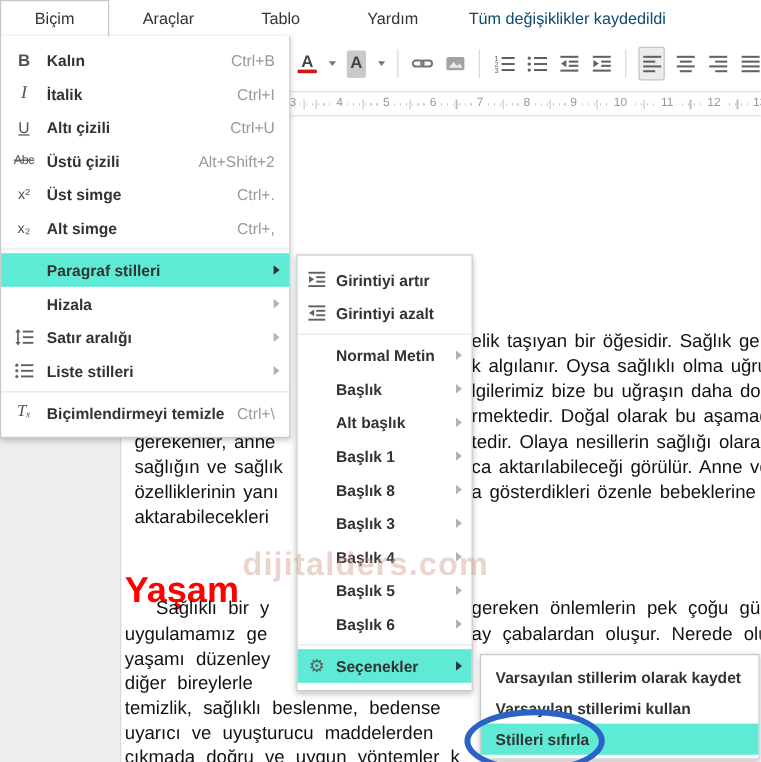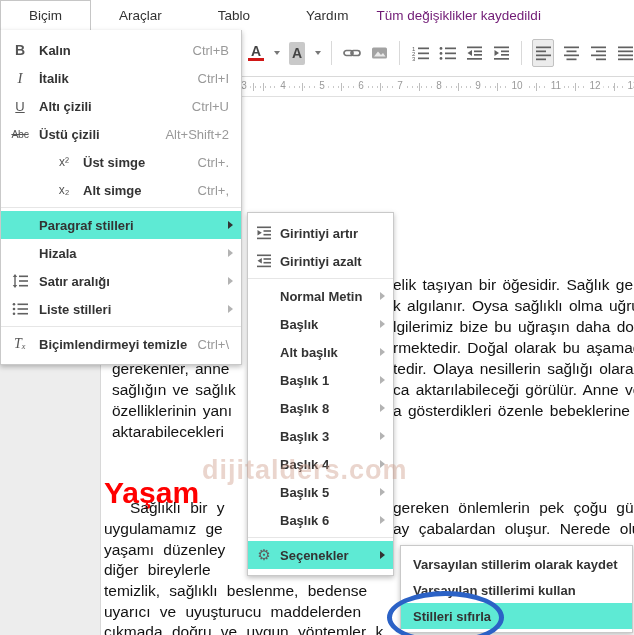--- a/index.html
+++ b/index.html
@@ -12,21 +12,21 @@
   #doc-area{position:absolute;left:0;top:110px;width:634px;height:525px;background:#ededed;z-index:0;}
   #page{position:absolute;left:100px;top:0;right:0;bottom:0;background:#fff;border-left:1px solid #d8d8d8;}
   .docline{position:absolute;font-size:15.5px;color:#121212;white-space:nowrap;z-index:1;}
   .p1{word-spacing:2px;}
   .p2{word-spacing:5px;}
   #doc-heading{position:absolute;left:104px;top:476px;font-size:30px;font-weight:bold;color:#ff0000;z-index:1;}
   
   #menubar{position:absolute;left:0;top:0;width:634px;height:30px;background:#fff;display:flex;align-items:stretch;z-index:5;font-size:13.5px;color:#333;}
   .mb-item{display:flex;align-items:center;padding:0 28px;cursor:default;}
   .mb-item.open{border:1px solid #c6c6c6;border-bottom:none;background:#fff;}
-  #mb-status{display:flex;align-items:center;color:#701a75;margin-left:0;}
+  #mb-status{display:flex;align-items:center;color:#0c4a6e;margin-left:14px;}
   
   #toolbar{position:absolute;left:0;top:30px;width:634px;height:46px;background:#fff;border-bottom:1px solid #d9d9d9;z-index:2;}
   #toolbar-inner{position:absolute;left:246px;top:0;height:46px;display:flex;align-items:center;gap:7px;}
   .tb-btn{display:flex;align-items:center;justify-content:center;height:26px;min-width:20px;}
   .tb-btn.active{background:#ececec;border:1px solid #c2c2c2;border-radius:2px;}
   .tb-sep{width:1px;height:24px;background:#d9d9d9;margin:0 3px;}
   .dd-arrow{width:0;height:0;border-left:3.5px solid transparent;border-right:3.5px solid transparent;border-top:4px solid #777;margin-left:1px;}
   .fontA{font-weight:bold;color:#444;font-size:14px;line-height:12px;}
   .acolor{display:flex;flex-direction:column;align-items:center;}
   .acolor .bar{width:16px;height:3px;background:#d01716;margin-top:1px;}
@@ -44,21 +44,21 @@
   .mico2{width:32px;display:flex;align-items:center;justify-content:center;color:#616161;flex:none;}
   .mlabel{flex:1;white-space:nowrap;overflow:hidden;font-weight:bold;}
   .mshort{color:#999;padding-right:12px;white-space:nowrap;}
   .msep{height:1px;background:#e6e6e6;margin:3px 0;}
   .subarrow{position:absolute;right:8px;top:50%;margin-top:-4px;width:0;height:0;border-top:4px solid transparent;border-bottom:4px solid transparent;border-left:5px solid #333;}
   .subarrow.light{border-left-color:#b3b3b3;}
   .g-bold{font-weight:bold;font-size:14px;}
   .g-italic{font-family:"Liberation Serif",serif;font-style:italic;font-size:15px;}
   .g-under{text-decoration:underline;font-size:13px;}
   .g-strike{text-decoration:line-through;font-size:10.5px;letter-spacing:-.3px;}
-  .g-supsub{font-size:12px;padding-left:44px;}
+  .g-supsub{font-size:12px;}
   .g-clear{font-family:"Liberation Serif",serif;font-style:italic;font-size:14px;}
   .g-gear{font-size:15px;color:#5f5f5f;}
   #menu-format{left:0;top:30px;width:240px;border-top:none;}
   #menu-styles{left:247px;top:212px;width:145px;}
   #menu-options{left:400px;top:545px;width:231px;padding:5px 0 3px 0;}
   #menu-options .mrow{height:26px;padding-left:12px;}
   
   #annot-ellipse{position:absolute;left:387px;top:591px;width:107px;height:43px;border:5px solid #2b62c6;border-radius:50%;z-index:26;}
   #watermark{position:absolute;left:202px;top:455px;font-size:27px;font-weight:bold;letter-spacing:1px;color:rgba(205,155,135,.42);z-index:25;white-space:nowrap;}
   svg{display:block;}

